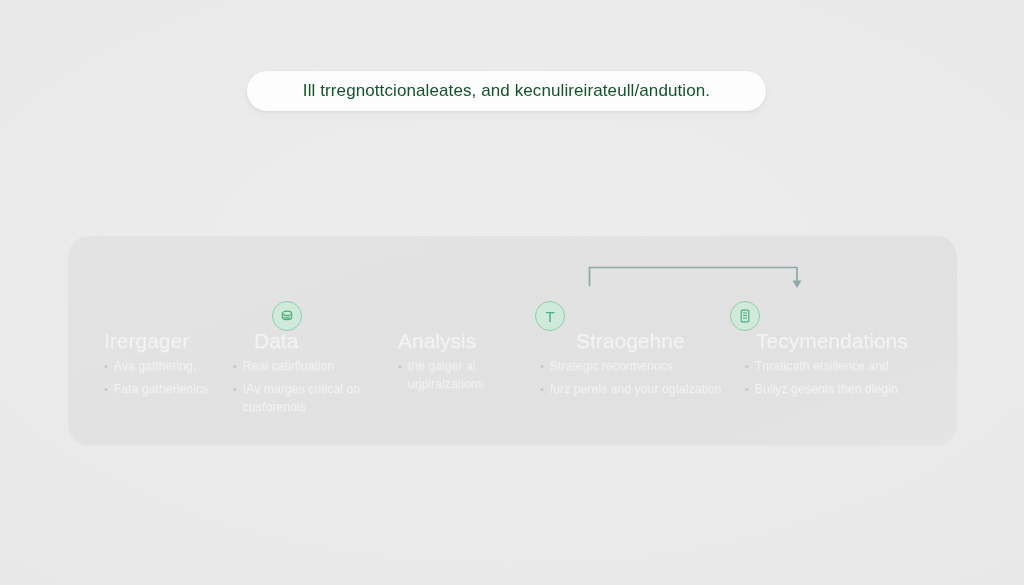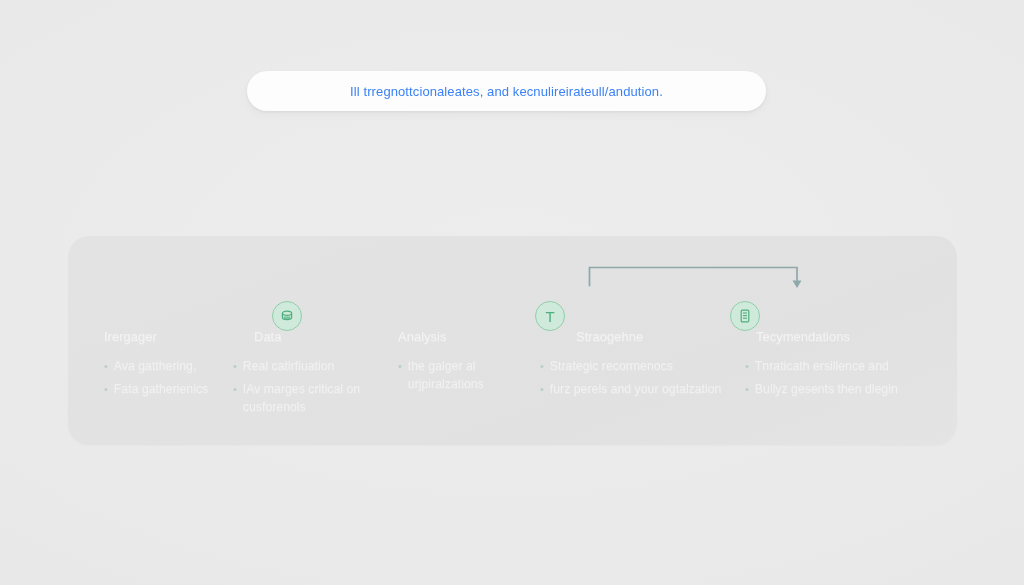--- a/index.html
+++ b/index.html
@@ -25,22 +25,22 @@
     border-radius: 20px;
     background: #fdfdfd;
     box-shadow: 0 1px 3px rgba(0,0,0,0.055), 0 4px 10px rgba(0,0,0,0.035);
     display: flex;
     align-items: center;
     justify-content: center;
     box-sizing: border-box;
     padding: 0 22px;
   }
   #title-pill .title-text {
-    font-size: 13px;
-    color: #3b82f6;
+    font-size: 17px;
+    color: #14532d;
     letter-spacing: 0.1px;
     white-space: nowrap;
   }
 
   
   #flow-card {
     position: absolute;
     left: 68px;
     top: 236px;
     width: 889px;
@@ -89,21 +89,21 @@
   .col-icon svg { display: block; }
   .col-icon .letter-t {
     font-size: 15px;
     color: #4fae7e;
     line-height: 1;
     font-family: "Liberation Sans", sans-serif;
   }
   .col-heading {
     position: absolute;
     top: 93px;
-    font-size: 13px;
+    font-size: 21px;
     color: #f3f3f3;
     white-space: nowrap;
     text-shadow: 0 1px 1px rgba(255,255,255,0.25);
   }
   .col-bullets {
     position: absolute;
     top: 121px;
     width: 100%;
   }
   .bullet-row {

